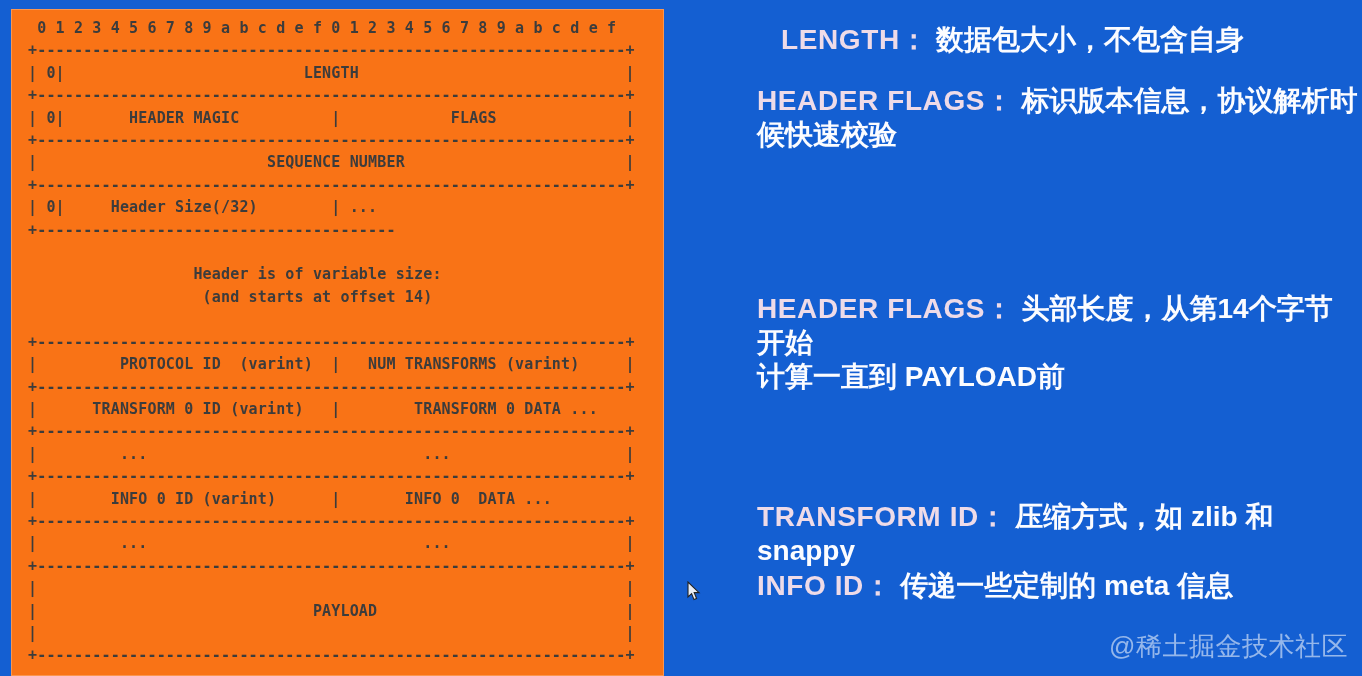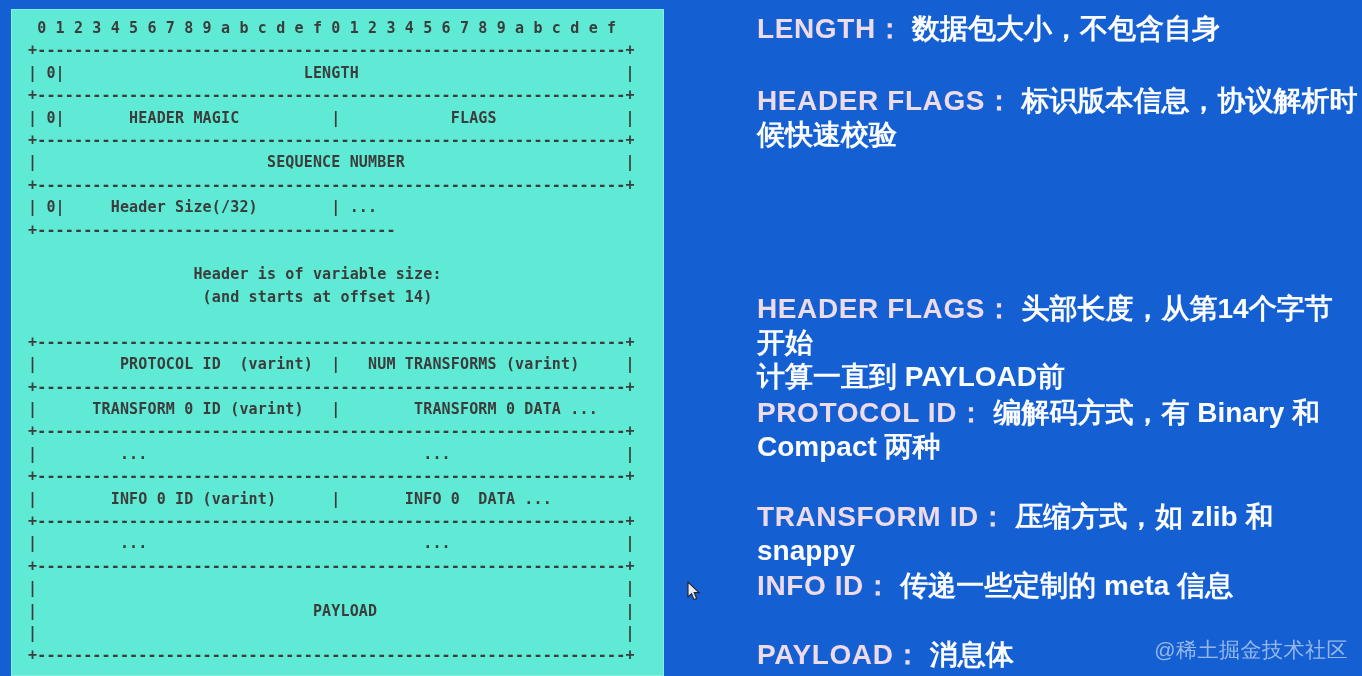--- a/index.html
+++ b/index.html
@@ -6,21 +6,21 @@
   html, body { width: 1362px; height: 676px; overflow: hidden; }
   body {
     position: relative;
     background: #145fd2;
     font-family: "Liberation Sans", sans-serif;
   }
   .panel {
     position: absolute;
     left: 11px; top: 9px;
     width: 653px; height: 667px;
-    background: #5eead4;
+    background: #f97316;
     box-shadow: 0 0 0 1px rgba(255,255,255,0.25) inset;
   }
   .panel pre {
     margin: 8px 0 0 17px;
     font-family: "DejaVu Sans Mono", monospace;
     font-size: 15px;
     line-height: 22.4px;
     letter-spacing: 0.16px;
     font-weight: 600;
     color: #3c3c3c;
@@ -29,32 +29,32 @@
     position: absolute;
     left: 757px; top: 0;
     width: 602px; height: 676px;
     color: #fbfcff;
     font-size: 28px;
     line-height: 34px;
     font-weight: 600;
   }
   .item { position: absolute; left: 0; white-space: pre-wrap; }
   .item .kw { color: #eedbe8; letter-spacing: 0.6px; }
-  .item-0 { top: 12px; }
+  .item-0 { top: 23px; margin-left: 24px; }
   .item-1 { top: 84px; }
   .item-2 { top: 188px; }
   .item-3 { top: 292px; }
   .item-4 { top: 396px; }
   .item-5 { top: 500px; }
   .item-6 { top: 569px; }
   .item-7 { top: 638px; }
   .watermark {
     position: absolute;
     right: 14px; bottom: 12px;
-    font-size: 21px;
+    font-size: 26px;
     font-weight: 500;
     color: rgba(255,255,255,0.55);
     letter-spacing: 0.5px;
   }
   .cursor {
     position: absolute;
     left: 686px; top: 581px;
   }
 </style>
 </head>
@@ -91,24 +91,21 @@
 |                                                                |
 +----------------------------------------------------------------+</pre>
 </div>
 
 <div class="annotations">
   <p class="item item-0"><span class="kw">LENGTH：</span><span> 数据包大小，不包含自身</span></p>
   <p class="item item-1"><span class="kw">HEADER FLAGS：</span><span> 标识版本信息，协议解析时
 候快速校验</span></p>
   <p class="item item-3"><span class="kw">HEADER FLAGS：</span><span> 头部长度，从第14个字节开始
 计算一直到 PAYLOAD前</span></p>
-  <p class="item item-4"><span class="kw">PROTOCOL ID：</span><span> 编解码方式，有 Binary 和
-Compact 两种</span></p>
   <p class="item item-6"><span class="kw">INFO ID：</span><span> 传递一些定制的 meta 信息</span></p>
   <p class="item item-5"><span class="kw">TRANSFORM ID：</span><span> 压缩方式，如 zlib 和 snappy</span></p>
-  <p class="item item-7"><span class="kw">PAYLOAD：</span><span> 消息体</span></p>
 </div>
 
 <svg class="cursor" width="16" height="22" viewBox="0 0 16 22">
   <path d="M2,1 L2,16 L5.6,12.6 L8,18.6 L10.6,17.5 L8.2,11.6 L13,11.6 Z" fill="#e8edf5" stroke="#222" stroke-width="1.1"></path>
 </svg>
 
 <div class="watermark">@稀土掘金技术社区</div>
 
 </body></html>

